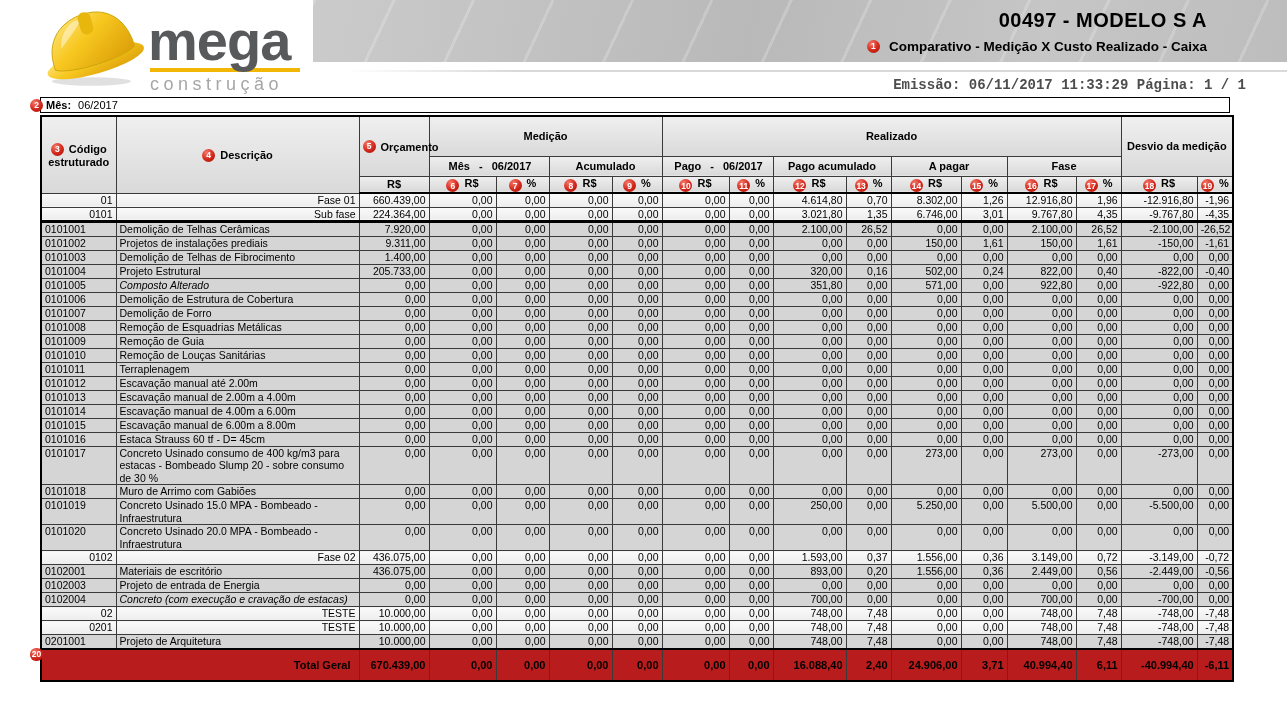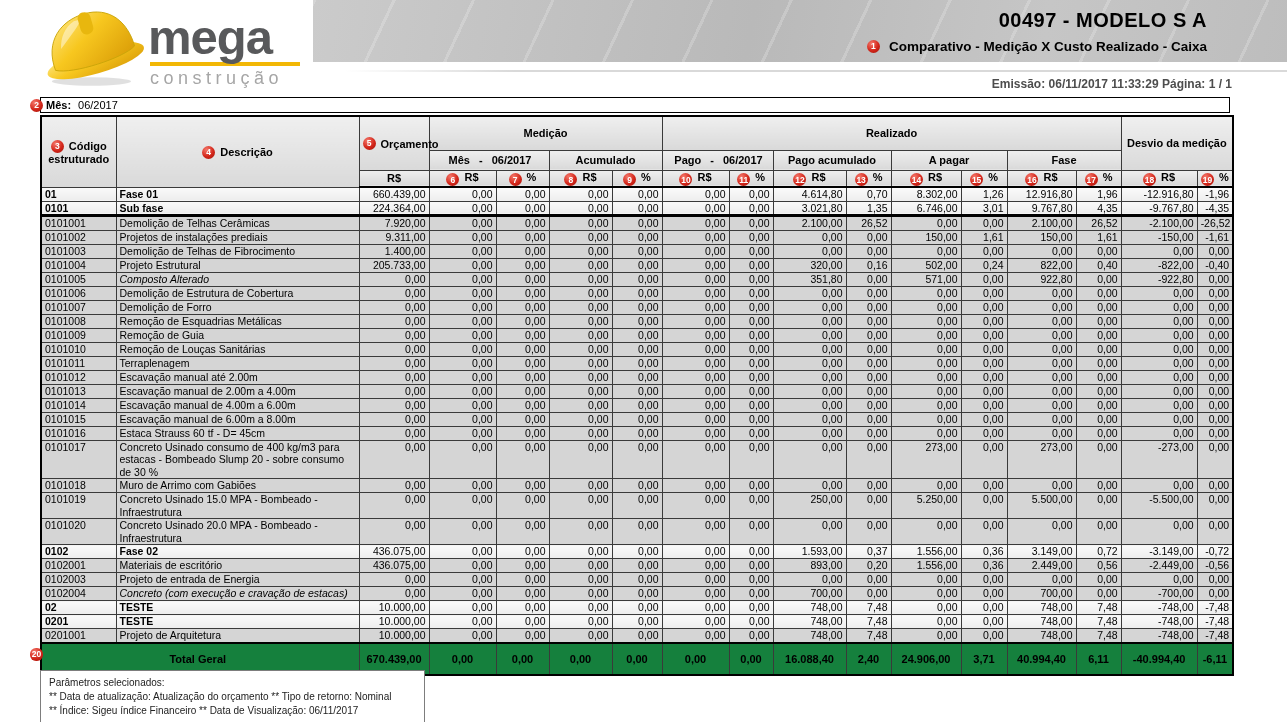--- a/index.html
+++ b/index.html
@@ -9,27 +9,27 @@
   
   .banner{position:absolute;left:313px;top:0;width:974px;height:62px;
           background:linear-gradient(100deg,#cbcbcb,#b9b9b9 45%,#c6c6c6 75%,#bdbdbd);}
   .banner::before{content:"";position:absolute;inset:0;
           background:repeating-linear-gradient(115deg,rgba(255,255,255,.20) 0 3px,rgba(255,255,255,0) 3px 72px);}
   .banner-underline{position:absolute;left:345px;right:0;top:70px;height:2px;
           background:linear-gradient(to right,rgba(217,217,217,0),#d9d9d9 18%,#d9d9d9);}
   .company{position:absolute;top:9px;right:80px;font-size:20px;font-weight:bold;letter-spacing:.5px;}
   .subtitle{position:absolute;top:39px;right:80px;display:flex;align-items:center;gap:9px;
             font-size:13.5px;font-weight:bold;}
-  .emission{position:absolute;top:77px;right:55px;font-size:12px;font-weight:bold;color:#4d4d4d;}
+  .emission{position:absolute;top:77px;right:41px;font-size:14px;font-weight:bold;color:#4d4d4d;font-family:Liberation Mono, monospace;}
 
   
   .logo{position:absolute;left:38px;top:2px;width:270px;height:90px;}
   .logo svg{position:absolute;left:0;top:0;}
   .brand{position:absolute;left:110px;top:14px;width:152px;}
-  .brand-name{font-size:49px;font-weight:bold;color:#58595b;line-height:.88;letter-spacing:-1px;}
+  .brand-name{font-size:56px;font-weight:bold;color:#58595b;line-height:.88;letter-spacing:-1px;}
   .brand-rule{height:4px;background:#f2b705;margin:3px 0 2px 2px;}
   .brand-sub{font-size:18px;color:#a6a6a6;letter-spacing:4.5px;padding-left:2px;}
 
   
   .badge{display:inline-flex;align-items:center;justify-content:center;flex:none;
          width:13px;height:13px;border-radius:50%;
          background:radial-gradient(circle at 35% 28%,#f4776a,#d3261a 55%,#9f1208);
          color:#fff;font-size:8.5px;font-weight:bold;line-height:1;}
   .badge.abs{position:absolute;z-index:5;}
 
@@ -39,38 +39,38 @@
              gap:7px;padding-left:5px;box-sizing:border-box;font-size:11px;}
   .month-bar .lbl{font-weight:bold;}
 
   
   table.report{position:absolute;left:40px;top:115px;width:1192px;
                border-collapse:collapse;table-layout:fixed;font-size:10.5px;}
   table.report{border:2px solid #000;}
   .report th,.report td{border:1px solid #3a3a3a;padding:0 3px;box-sizing:border-box;}
   .report thead th{background:linear-gradient(#efefef,#d9d9d9);font-size:11px;font-weight:bold;
                    text-align:center;vertical-align:middle;}
-  .report thead tr.r1 th{height:34px;}
+  .report thead tr.r1 th{height:40px;}
   .report thead tr.r2 th{height:20px;}
   .report thead tr.r3 th{height:15px;border-bottom:2px solid #000;}
   th.al{text-align:left;padding-left:5px;word-spacing:6px;}
   th.sub{text-align:left;font-weight:bold;}
   th.sub .badge{vertical-align:-2px;margin-right:5px;}
   .hdr-inline{display:inline-flex;align-items:center;gap:5px;justify-content:center;}
 
   .report td{height:14px;line-height:12.5px;vertical-align:top;}
   .report td.num{text-align:right;white-space:nowrap;}
   .report td.code{white-space:nowrap;}
   .report tr.leaf td{background:#d5d5d5;}
   .report tr.group td{background:linear-gradient(#fafafa,#ededed);}
-  .report tr.group td.code,.report tr.group td.desc{font-weight:bold;}
+  .report tr.group td.code,.report tr.group td.desc{font-weight:normal;text-align:right;}
   .report tr.thick td{border-bottom:3px solid #000;}
   .report td.desc.i{font-style:italic;}
-  .report tr.total td{background:#15803d;font-weight:bold;height:32px;font-size:11px;
-                      border-top:2px solid #000;vertical-align:middle;text-align:center;}
+  .report tr.total td{background:#b91c1c;font-weight:bold;height:32px;font-size:11px;
+                      border-top:2px solid #000;vertical-align:middle;}
   .report td.total-label{text-align:right;padding-right:8px;}
 
   
   .params{position:absolute;left:40px;top:670px;width:385px;min-height:38px;
           border:1px solid #7d7d7d;background:#fff;padding:3px 8px 6px;box-sizing:border-box;
           font-size:10px;color:#222;}
   .params div{margin-top:3px;}
 </style>
 </head>
 <body>
@@ -755,19 +755,14 @@
           <td class="num">3,71</td>
           <td class="num">40.994,40</td>
           <td class="num">6,11</td>
           <td class="num">-40.994,40</td>
           <td class="num">-6,11</td>
         </tr>
       </tbody>
   </table>
 
   <span class="badge abs" style="left:30px;top:648px;border-radius:6px;">20</span>
-  <div class="params">
-    <div>Parâmetros selecionados:</div>
-    <div>** Data de atualização: Atualização do orçamento  ** Tipo de retorno: Nominal</div>
-    <div>** Índice: Sigeu índice Financeiro ** Data de Visualização: 06/11/2017</div>
-  </div>
 
 </div>
 
 </body></html>

